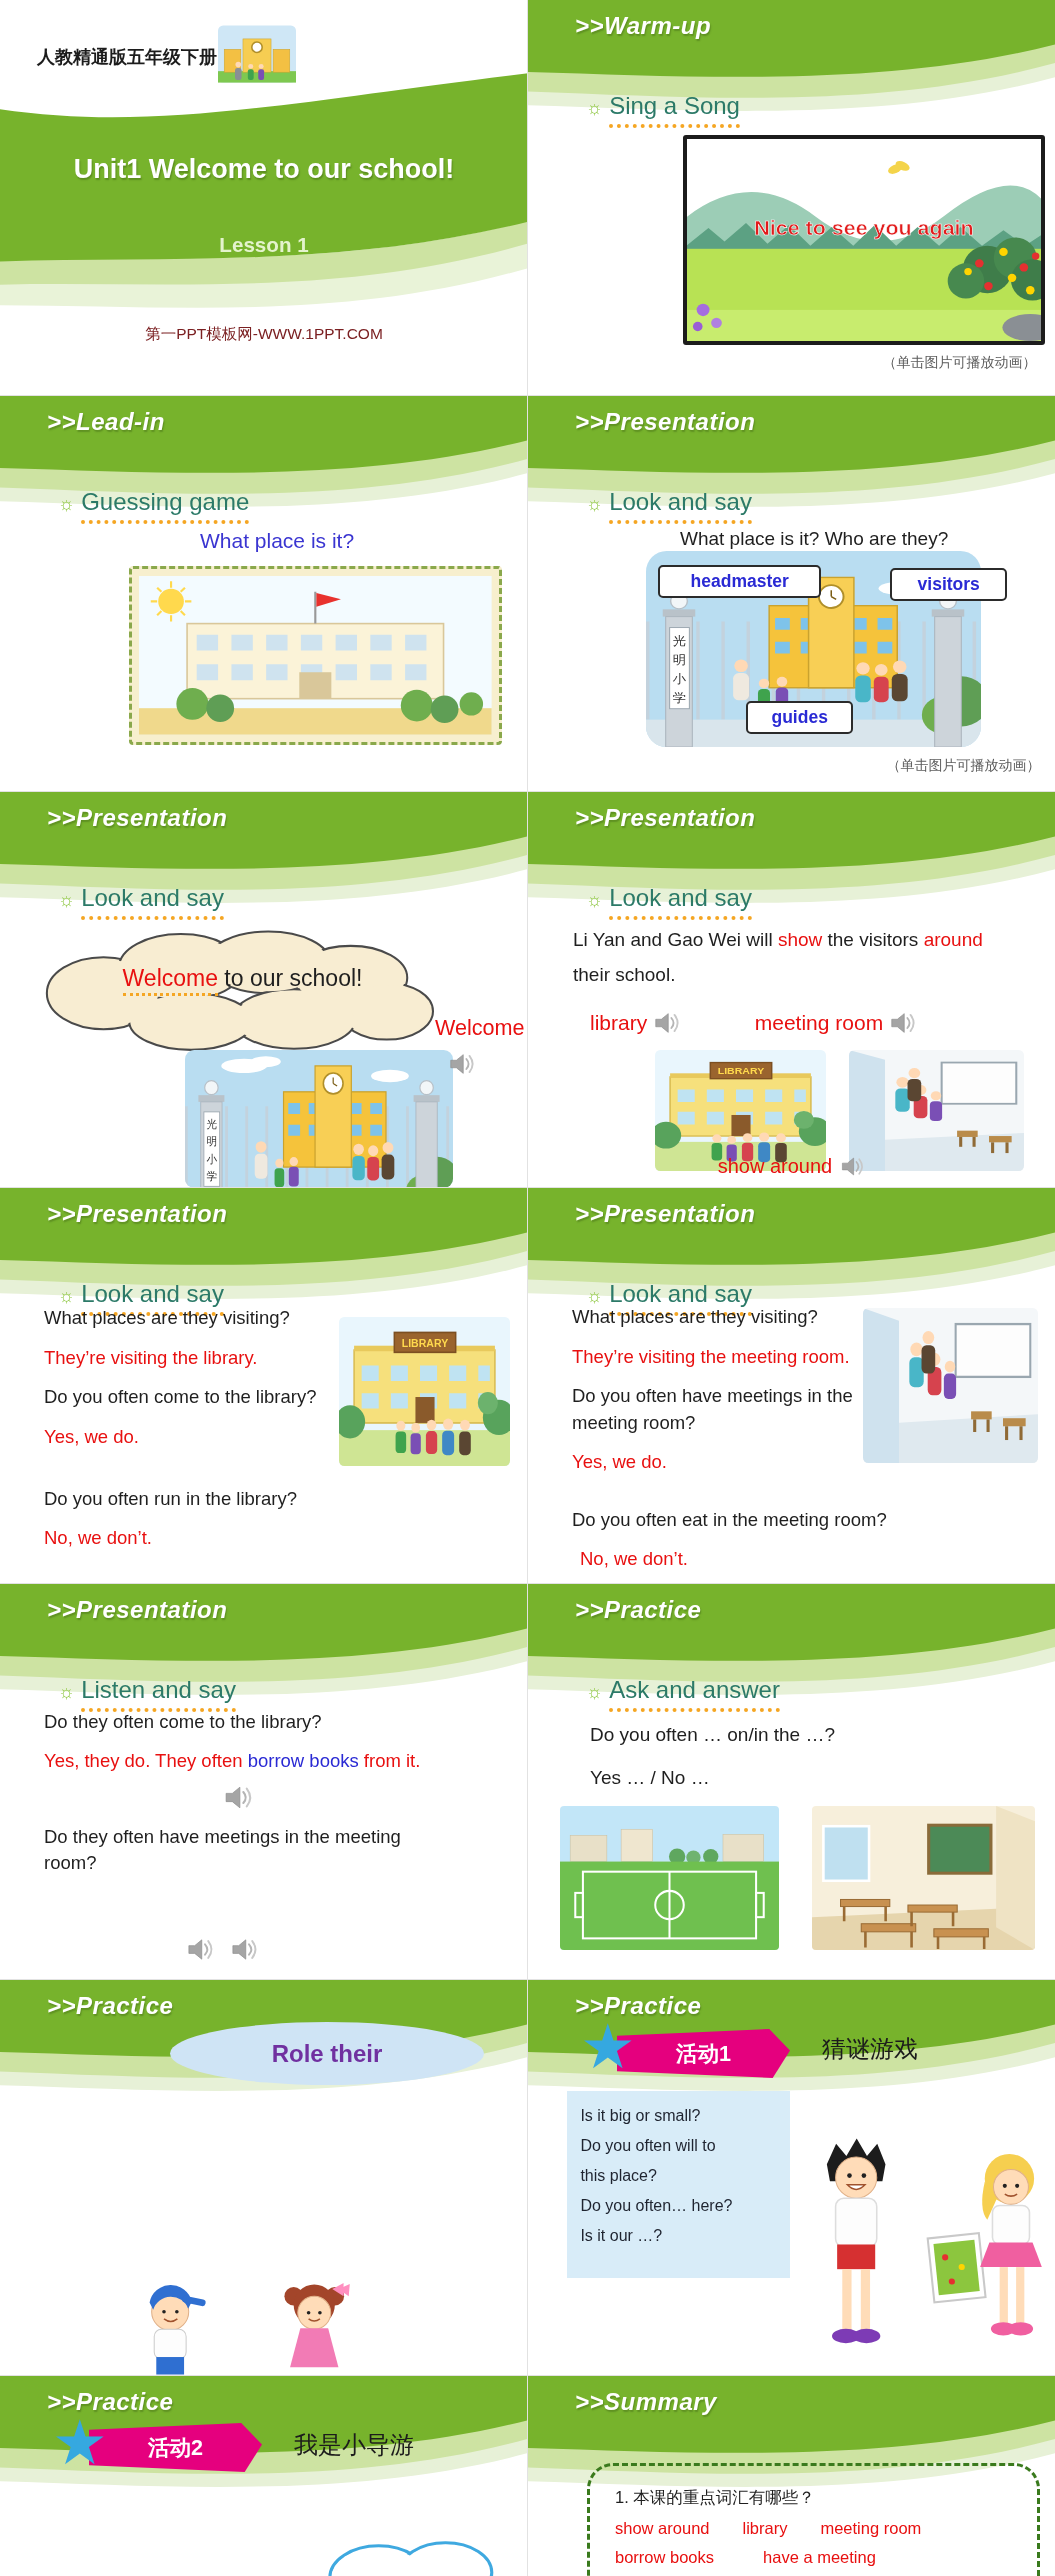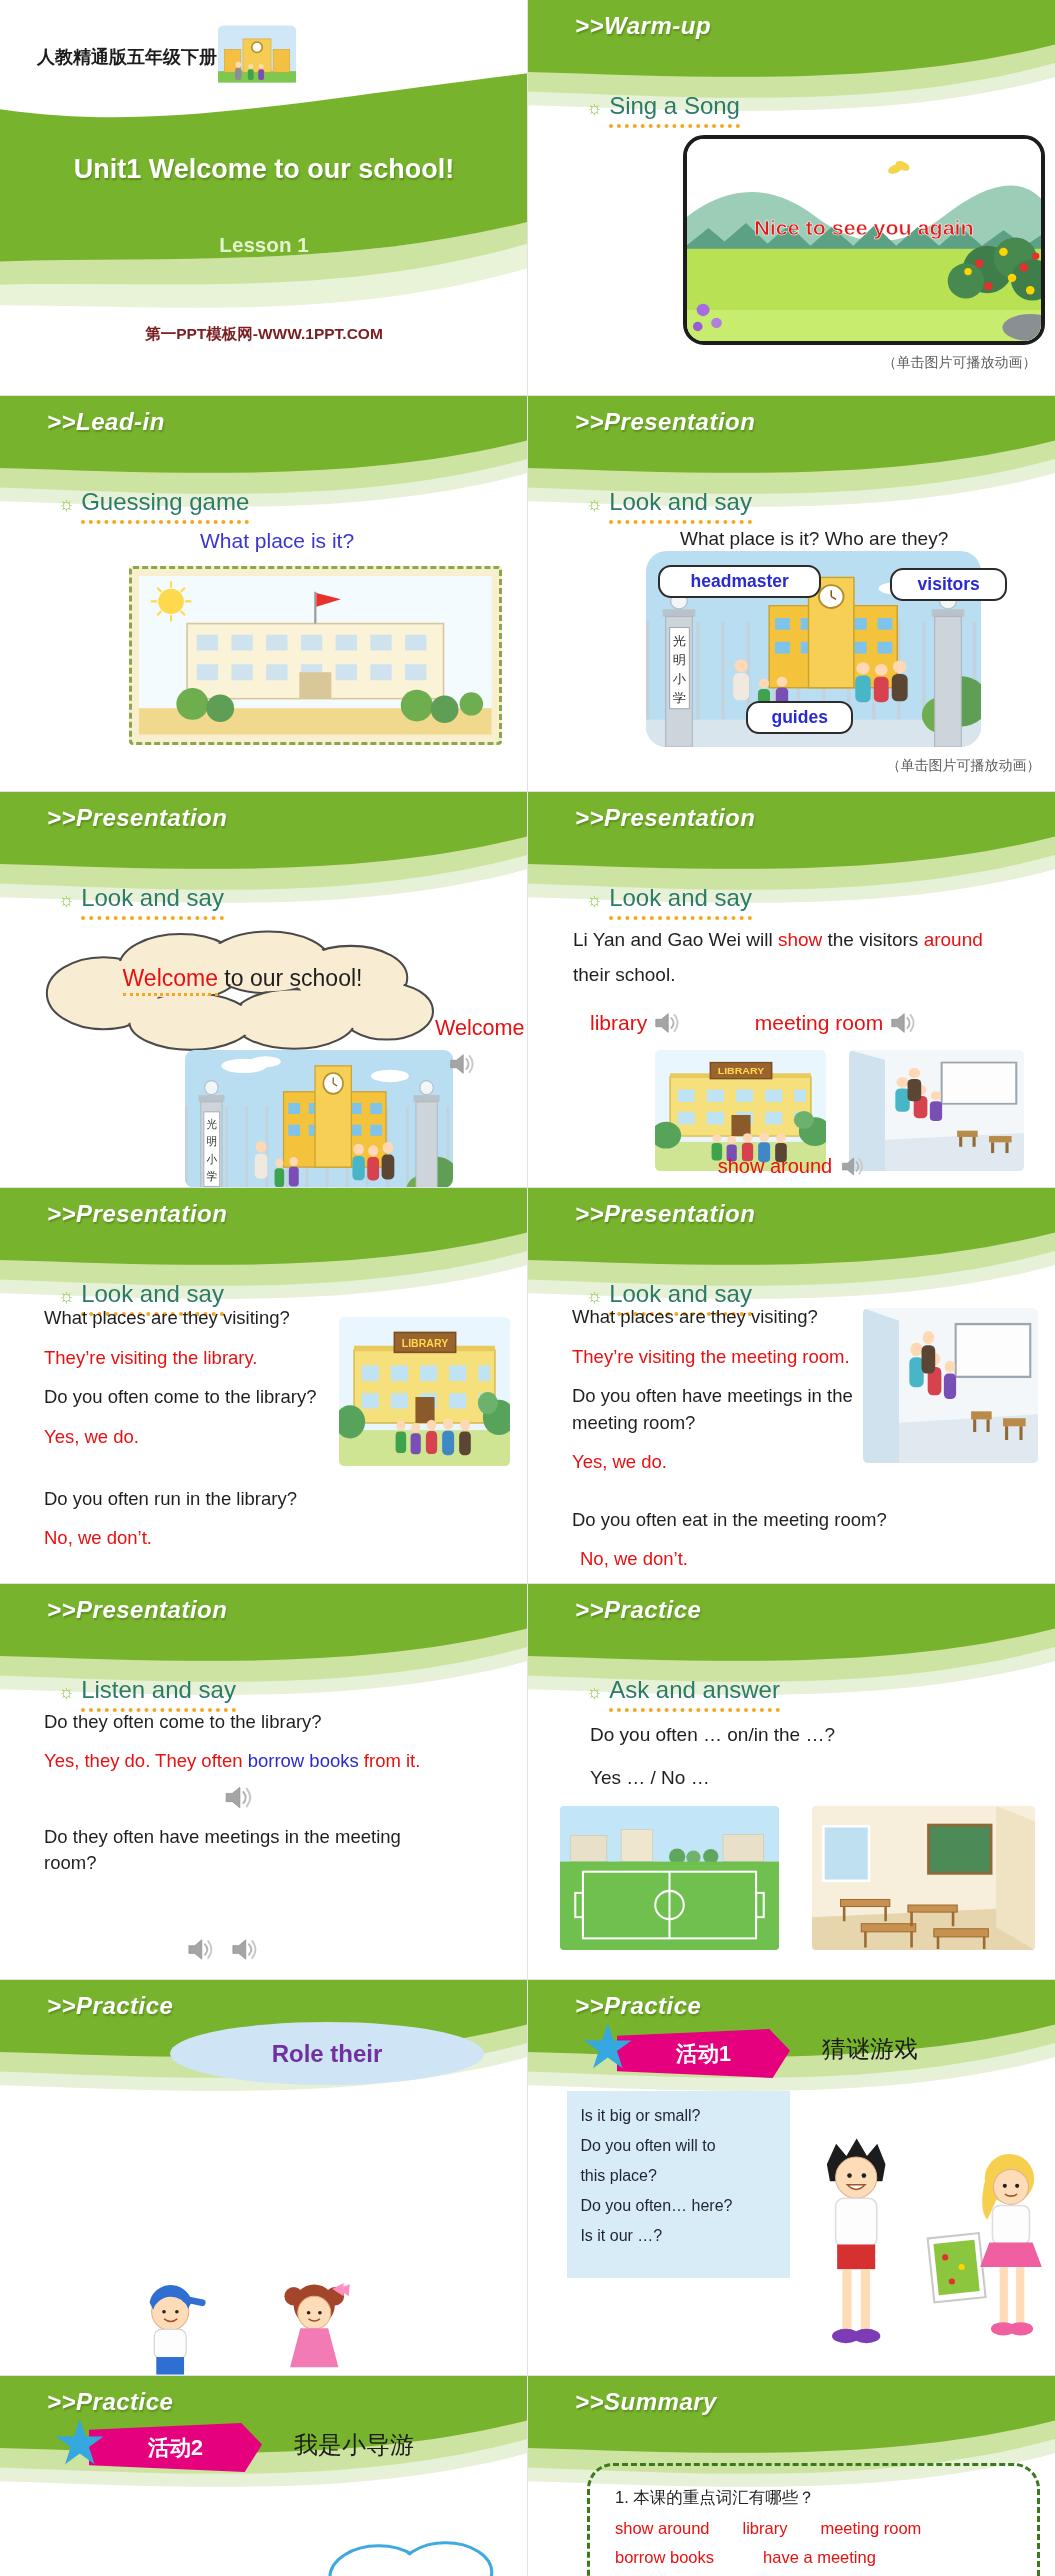--- a/index.html
+++ b/index.html
@@ -15,36 +15,36 @@
   .sec{position:absolute;left:58px;top:92px;font-size:24px;color:#2c7a68;white-space:nowrap}
   .sec .sun{color:#8cc63e;font-size:18.5px;margin-right:6.2px}
   .sec .secu{border-bottom:4.1px dotted #f5a623;padding-bottom:4.6px}
   
   .t{position:absolute;font-size:18.5px;color:#1f1f1f;line-height:1.42}
   .red{color:#e81010}.blue{color:#2a2ad4}.purple{color:#7030a0}
   .qa div{margin-bottom:13.4px}
   
   .pic{position:absolute;overflow:hidden;border-radius:13.4px}
   .pic svg{display:block;width:100%;height:100%}
-  .pborder{border:4.6px solid #1c1c1c;border-radius:21px}
+  .pborder{border:4.6px solid #1c1c1c;border-radius:3px}
   .dashpic{border:3.1px dashed #8aa84b;background:#f7efce;padding:7.2px;box-sizing:border-box;border-radius:3.1px}
   .caption{position:absolute;font-family:"Liberation Serif",serif;font-size:14px;color:#5c5c5c}
   .spk{width:30px;height:30px;flex:0 0 auto}
   
   .s1-series{position:absolute;left:37px;top:45px;font-size:18px;font-weight:bold;color:#1c1c1c}
   .s1-logo{position:absolute;left:218px;top:25px;width:78px;height:58px}
   .s1wave{position:absolute;inset:0;width:528px;height:396px}
   .s1-title{position:absolute;left:0;top:154px;width:528px;text-align:center;font-size:27px;
             font-weight:bold;color:#fff;text-shadow:1px 1.5px 1.5px rgba(40,70,10,.35)}
   .s1-lesson{position:absolute;left:0;top:233px;width:528px;text-align:center;font-size:20.6px;
              font-weight:bold;color:#e4f3cd}
   .s1-foot{position:absolute;left:0;top:324px;width:528px;text-align:center;font-size:15.5px;
-           font-weight:bold;color:#7b2022}
+           font-weight:normal;color:#7b2022}
   
-  .bub{position:absolute;background:#fff;border:2.1px solid #2b2b2b;border-radius:13px;color:#2a2ad4;
+  .bub{position:absolute;background:#fff;border:2.1px solid #2b2b2b;border-radius:5px;color:#2a2ad4;
        font-weight:bold;font-size:17.5px;text-align:center;padding:4.1px 7.2px}
   .ribbon{position:absolute;background:#e5007e;color:#fff;font-weight:bold;font-size:21.6px;text-align:center;
           width:173px;height:49px;line-height:49px;clip-path:polygon(0 14%,88% 0,100% 44%,90% 100%,0 86%)}
   .bstar{position:absolute;color:#35a8e0;font-size:62px;line-height:1}
   .gamet{position:absolute;left:294px;top:53px;font-size:24px;color:#1c1c1c}
   .rp-ell{position:absolute;left:170px;top:42px;width:314px;height:63px;background:#cfe4f5;border-radius:50%;
           text-align:center;line-height:63px;font-size:24px;font-weight:bold;color:#7030a0}
   .creambox{position:absolute;left:92px;top:120px;width:399px;height:173px;background:#fdeecf;
             border-radius:21.6px;padding:20.6px 30px;box-sizing:border-box;font-size:18.5px;line-height:2.02;color:#1f1f1f}
   .bluebox{position:absolute;left:39px;top:111px;width:223px;height:187px;background:#d8ecf8;

